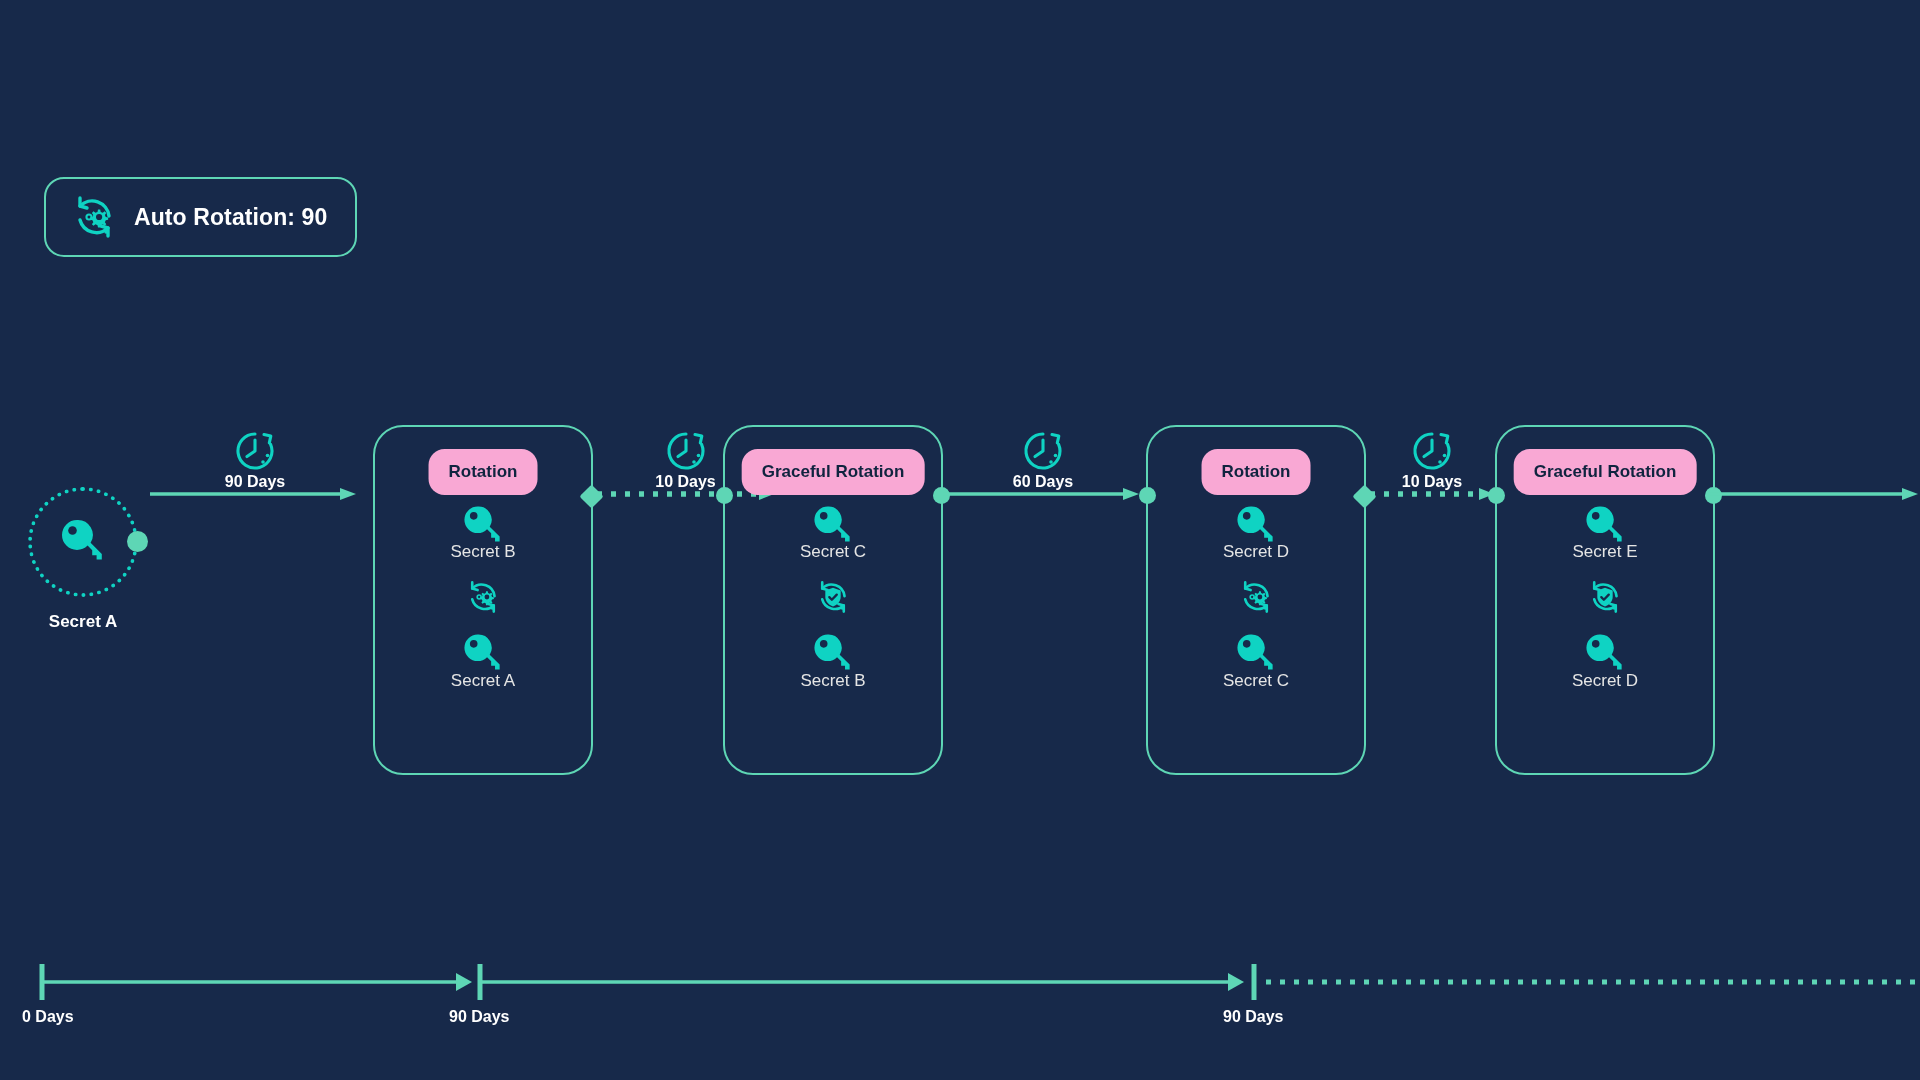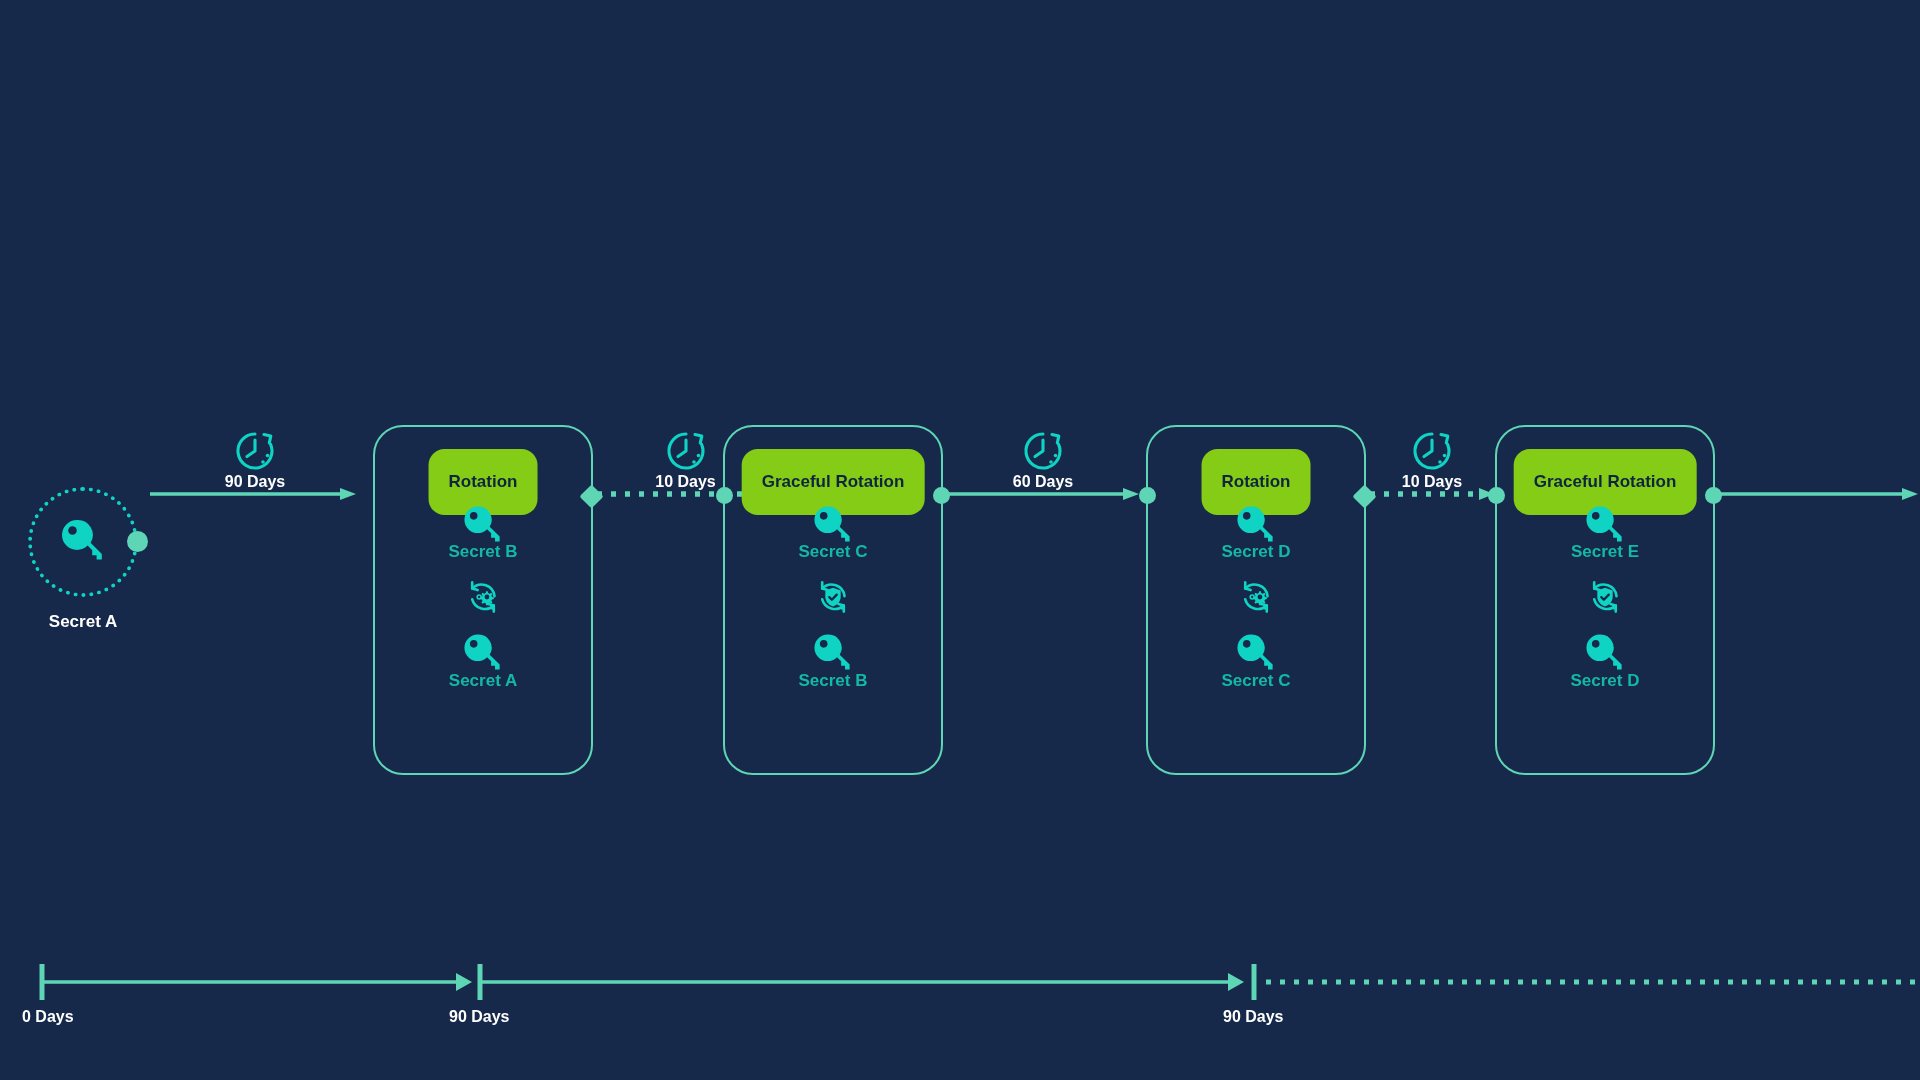--- a/index.html
+++ b/index.html
@@ -49,32 +49,32 @@
   }
 
   
   .card{
     position:absolute;top:0;width:220px;height:350px;
     border:2.5px solid #5ed6b5;border-radius:30px;
     box-sizing:border-box;
   }
   .badge{
     position:absolute;left:50%;transform:translateX(-50%);top:22px;
-    background:#84cc16;color:#10243f;
+    background:#f9a8d4;color:#10243f;
     border-radius:16px;height:32px;line-height:32px;
-    padding:17px 20px;white-space:nowrap;
+    padding:7px 20px;white-space:nowrap;
     font-size:17px;font-weight:700;
   }
   .card .kicon{position:absolute;left:50%;transform:translateX(-50%);width:46px;height:46px;}
   .card .kicon.top{top:76px;}
   .card .kicon.bot{top:204px;}
   .card .rot{position:absolute;left:50%;transform:translateX(-50%);top:150px;width:40px;height:40px;}
   .card .slabel{
     position:absolute;left:0;width:100%;text-align:center;
-    color:#14b8a6;font-size:17px;font-weight:700;
+    color:#e5e5e5;font-size:17px;font-weight:400;
   }
   .card .slabel.top{top:115px;}
   .card .slabel.bot{top:244px;}
   .card .port{
     position:absolute;top:60px;width:17px;height:17px;background:#5ed6b5;
   }
   .card .port.right{right:-9px;border-radius:50%;}
   .card .port.left{left:-9px;border-radius:50%;}
   .card .port.diamond{border-radius:2px;transform:rotate(45deg);top:61px;}
 
@@ -94,20 +94,40 @@
   }
   svg{display:block;overflow:visible;}
 </style>
 </head>
 <body>
 
 <div class="stage">
 
   <div class="legend">
 
+    <div class="pill">
+      <span class="picon">
+        <svg viewBox="0 0 52 52" width="52" height="52">
+          <g fill="none" stroke="#0fd3c3" stroke-width="3.4" stroke-linecap="round">
+            <path d="M12 15 A17 17 0 0 1 41 25"></path>
+            <path d="M40 37 A17 17 0 0 1 12 29"></path>
+          </g>
+          <path d="M12 15 l0 -8 M12 15 l7 2" fill="none" stroke="#0fd3c3" stroke-width="3.4" stroke-linecap="round"></path>
+          <path d="M40 37 l0 8 M40 37 l-7 -2" fill="none" stroke="#0fd3c3" stroke-width="3.4" stroke-linecap="round"></path>
+          <circle cx="38" cy="41" r="1.7" fill="#0fd3c3"></circle>
+          <g fill="#0fd3c3">
+            <circle cx="21" cy="26" r="3.6"></circle>
+            <circle cx="21" cy="26" r="1.5" fill="#17294a"></circle>
+            <path d="M30 18.5 l2.2 0 .5 2.4 2 .85 2-1.4 1.6 1.6 -1.4 2 .85 2 2.4 .5 0 2.2 -2.4 .5 -.85 2 1.4 2 -1.6 1.6 -2-1.4 -2 .85 -.5 2.4 -2.2 0 -.5-2.4 -2-.85 -2 1.4 -1.6-1.6 1.4-2 -.85-2 -2.4-.5 0-2.2 2.4-.5 .85-2 -1.4-2 1.6-1.6 2 1.4 2-.85z"></path>
+            <circle cx="31.1" cy="26" r="3.1" fill="#17294a"></circle>
+          </g>
+        </svg>
+      </span>
+      <span class="plabel">Auto Rotation: 90</span>
+    </div>
 
 
   </div>
 
   <div class="flow">
 
     <div class="startnode">
       <span class="dcircle"></span>
       <span class="skey">
         <svg viewBox="0 0 52 52" width="52" height="52">

